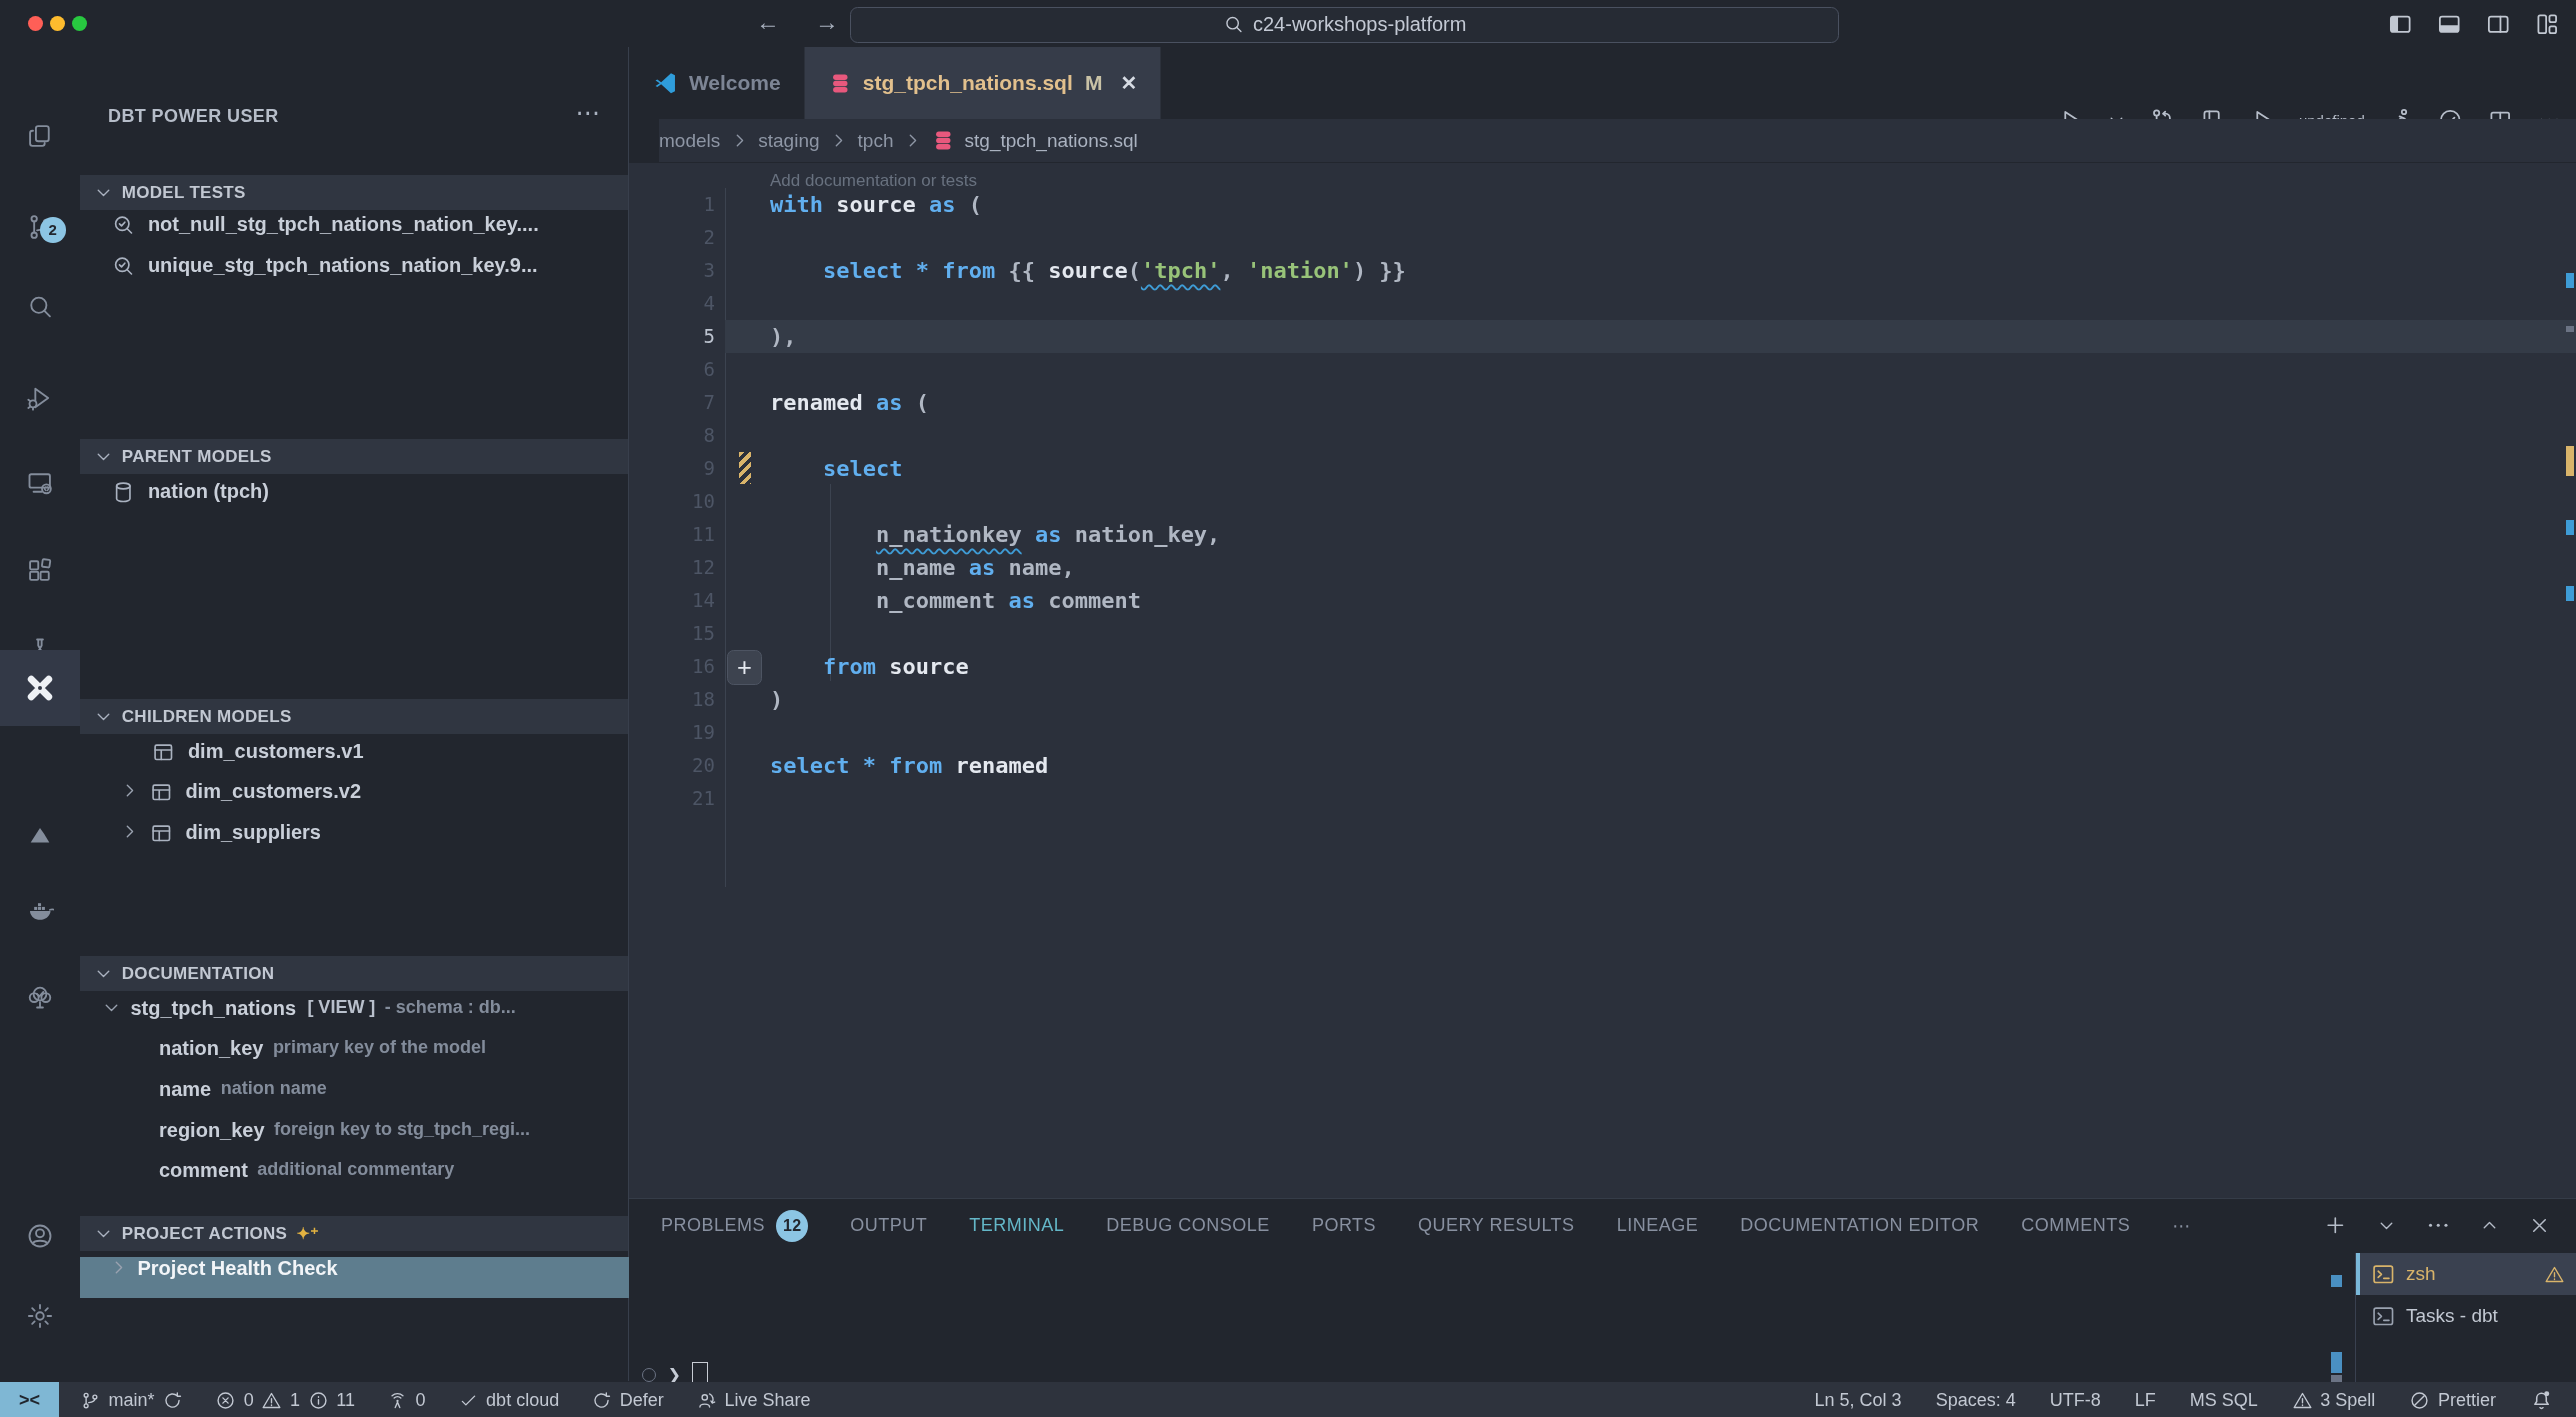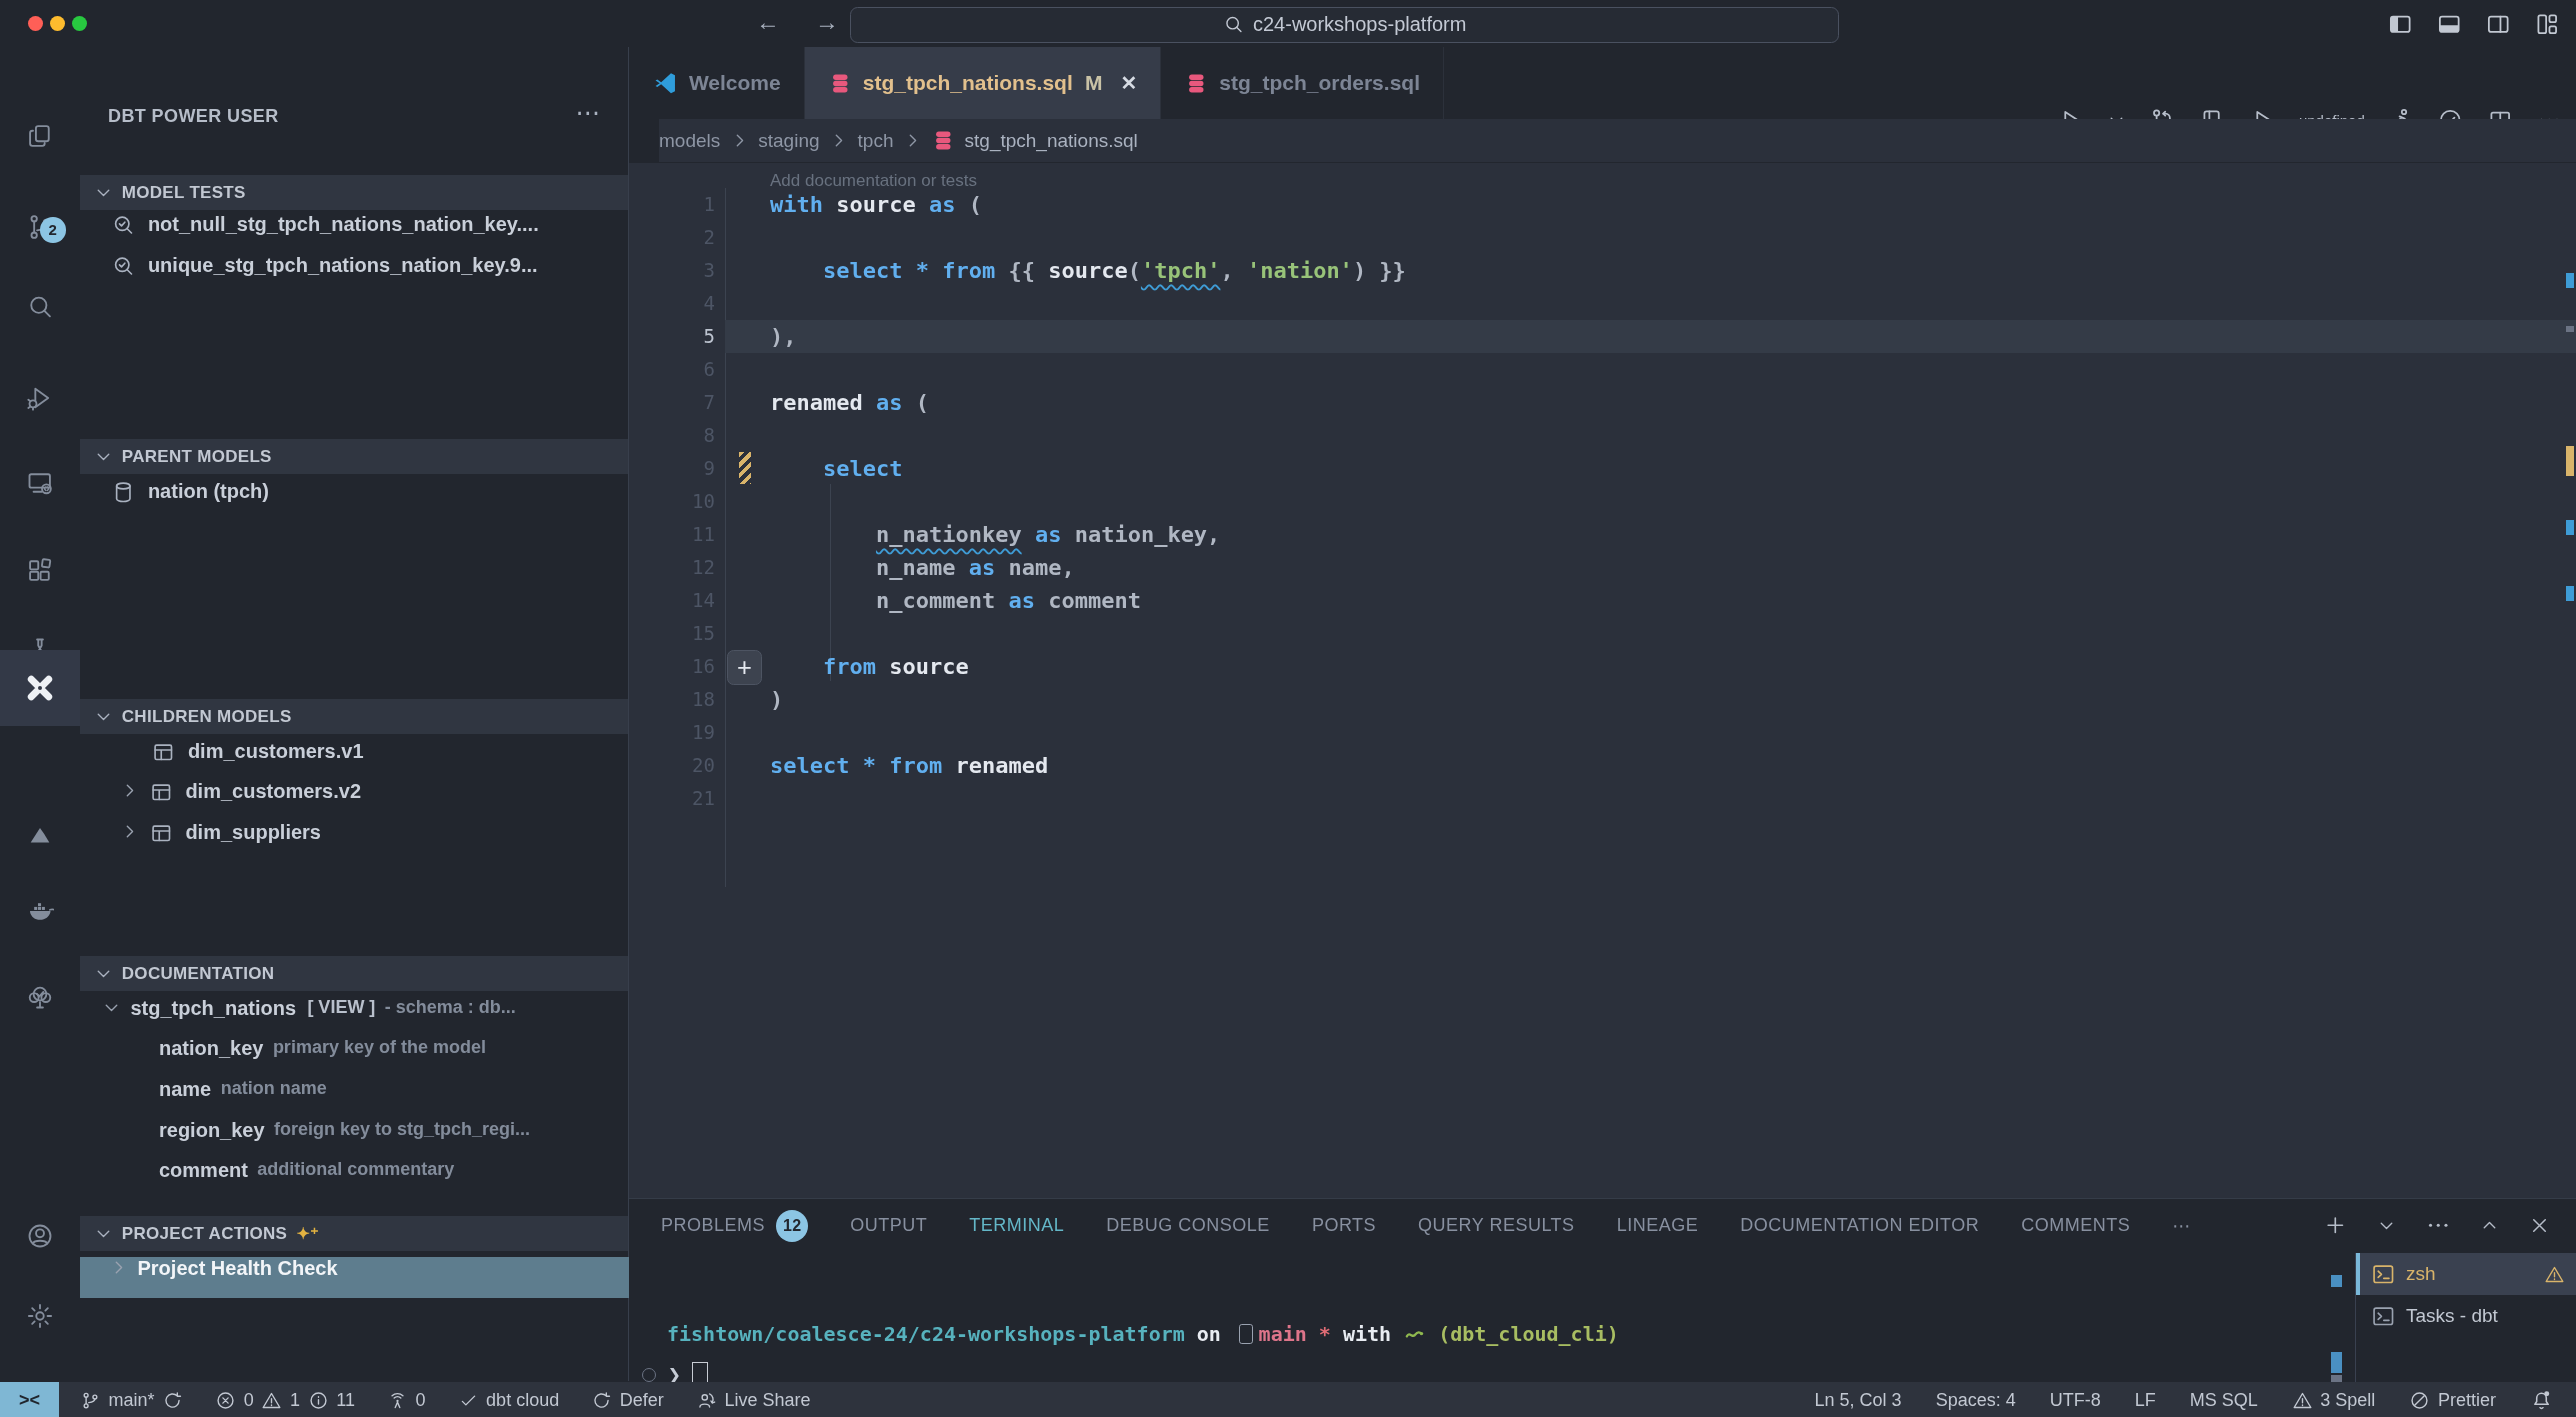--- a/index.html
+++ b/index.html
@@ -412,33 +412,20 @@
               <rect x="5" y="3.5" width="14" height="5.2" rx="2.6"></rect>
               <rect x="5" y="9.6" width="14" height="5.2" rx="2.6"></rect>
               <rect x="5" y="15.7" width="14" height="5.2" rx="2.6"></rect>
             </g>
           </svg>
         </span>
         <span>stg_tpch_nations.sql</span>
    <span class="mod">M</span>
    <span class="x">✕</span>
       </div>
-      <div class="tab">
-   <span class="ic ">
-          <svg width="24.6" height="24.6" viewBox="0 0 24 24">
-            <g fill="#e8587d">
-              <rect x="5" y="3.5" width="14" height="5.2" rx="2.6"></rect>
-              <rect x="5" y="9.6" width="14" height="5.2" rx="2.6"></rect>
-              <rect x="5" y="15.7" width="14" height="5.2" rx="2.6"></rect>
-            </g>
-          </svg>
-        </span>
-        <span>stg_tpch_orders.sql</span>
-
-   </div>
     </div>
   <div id="toolbar">
       <span class="ic">
         <svg width="26.5" height="26.5" viewBox="0 0 24 24" fill="none" stroke="currentColor" stroke-width="1.6" stroke-linecap="round" stroke-linejoin="round">
           <path d="M7.5 4.5L19 12 7.5 19.5z"></path>
         </svg>
       </span>
       <span class="ic">
         <svg width="21" height="21" viewBox="0 0 24 24" fill="none" stroke="currentColor" stroke-width="1.6" stroke-linecap="round" stroke-linejoin="round">
           <path d="M6 9.5l6 6 6-6"></path>
@@ -690,26 +677,20 @@
           <svg width="21" height="21" viewBox="0 0 24 24" fill="none" stroke="currentColor" stroke-width="1.6" stroke-linecap="round" stroke-linejoin="round">
             <path d="M6 14.5l6-6 6 6"></path>
           </svg>
         </span>
         <span class="ic">
           <svg width="23" height="23" viewBox="0 0 24 24" fill="none" stroke="currentColor" stroke-width="1.6" stroke-linecap="round" stroke-linejoin="round">
             <path d="M6 6l12 12M18 6L6 18"></path>
           </svg>
         </span>
       </div>
-    <div id="term"><span class="tpath">fishtown/coalesce-24/c24-workshops-platform</span><span class="tb"> on </span><span class="branchbox"></span><span class="tmain">main</span><span class="tstar"> *</span><span class="tb"> with </span><span class="ic" style="vertical-align:-3.8px">
-          <svg width="23" height="23" viewBox="0 0 24 24" fill="none" stroke="#8fb84f" stroke-width="2.4" stroke-linecap="round">
-            <path d="M4 15c3-6 6 3 9-2 2-3.2 5-2.5 6-.5"></path>
-            <circle cx="19.5" cy="12" r="1.6" fill="#8fb84f" stroke="none"></circle>
-          </svg>
-        </span><span class="tenv"> (dbt_cloud_cli)</span></div>
     <div id="prompt2">
       <span class="cmddot"></span>
       <span style="font:600 22px 'DejaVu Sans Mono',monospace;color:#c6ccd6">❯</span>
       <span class="cursorbox"></span>
     </div>
     <div class="tdeco" style="right:234px;top:76px;width:11.3px;height:12.3px"></div>
     <div class="tdeco" style="right:234px;top:153px;width:11.3px;height:21px"></div>
     <div class="tdeco" style="right:234px;top:176px;width:11.3px;height:7.6px;background:#6b7384"></div>
     <div id="termtabs">
         <div class="trow sel">

